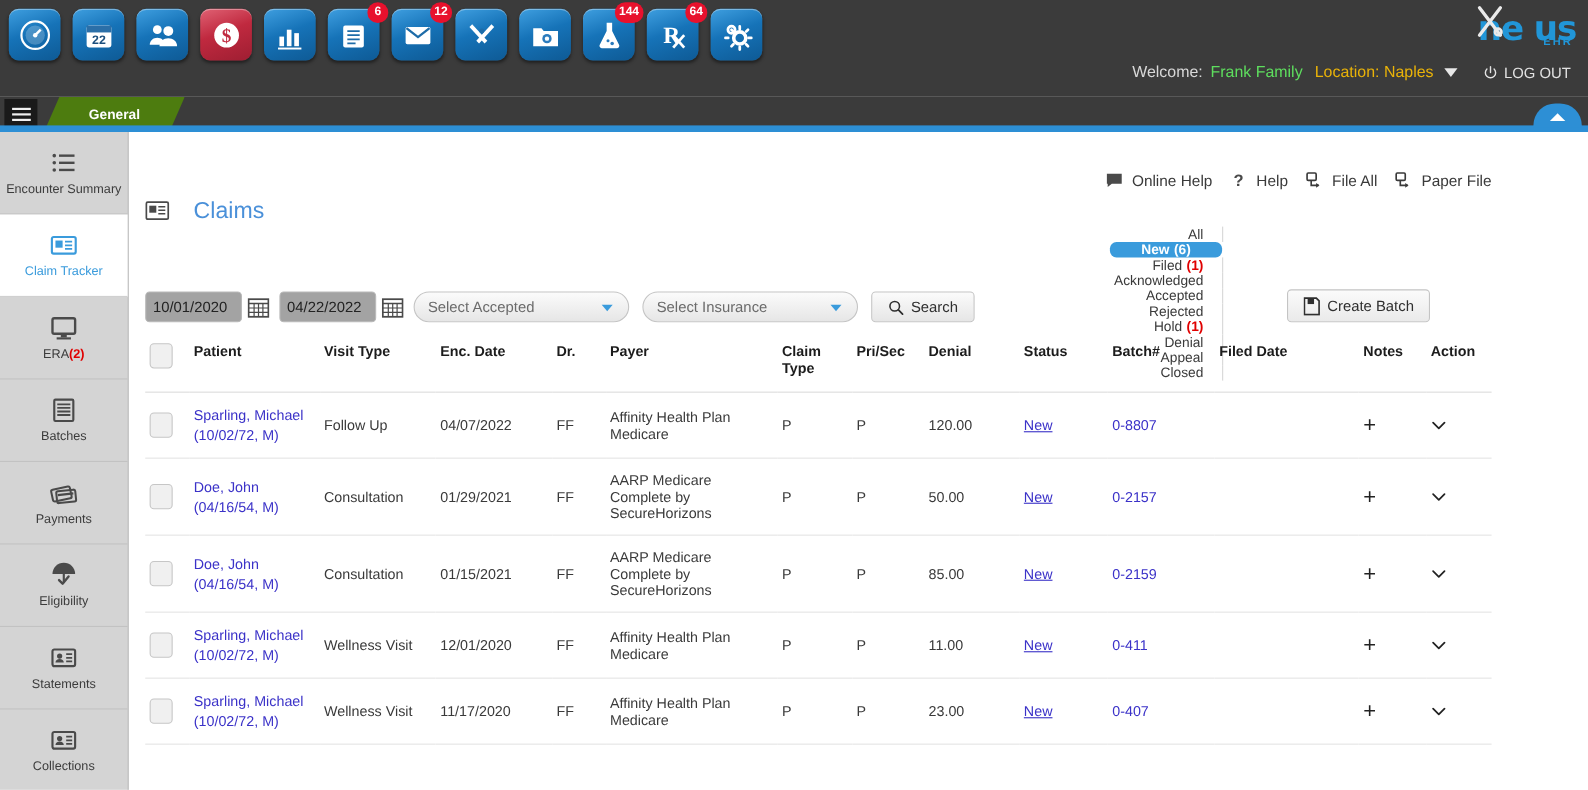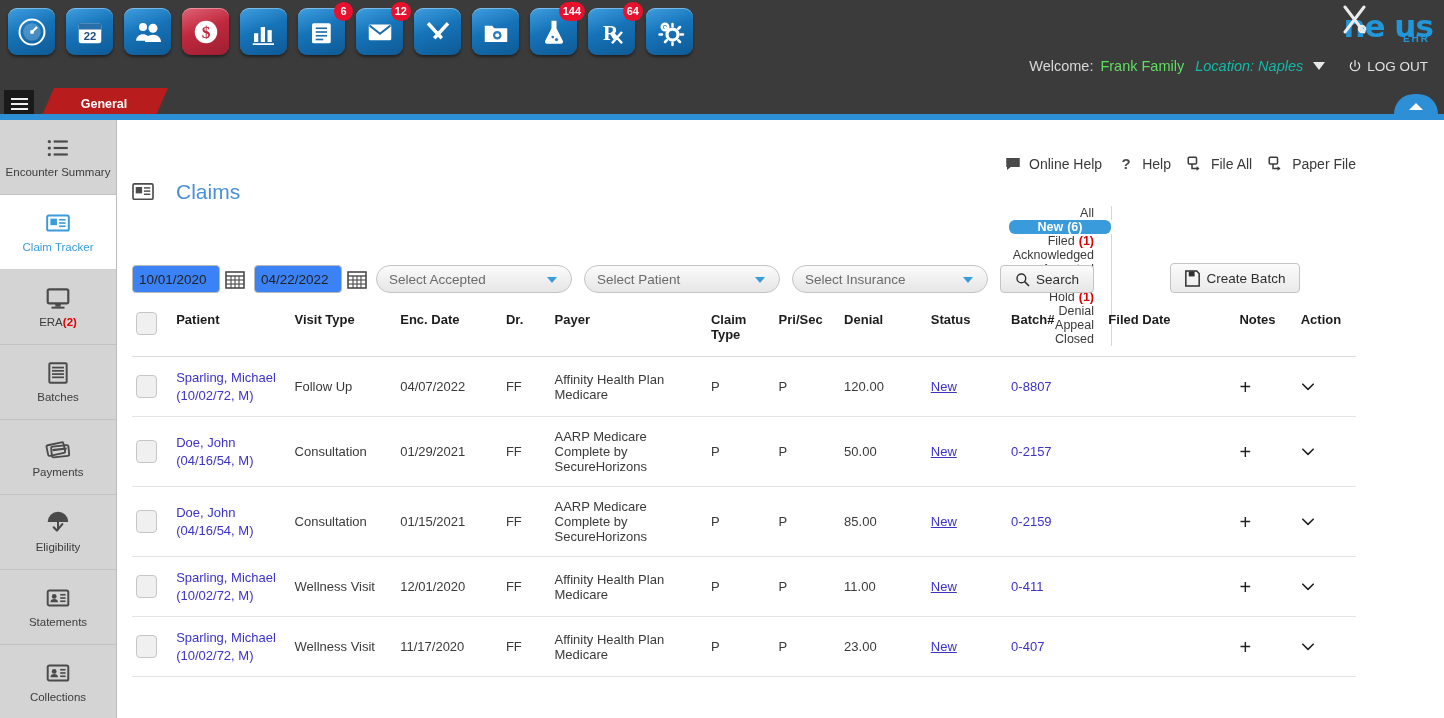--- a/index.html
+++ b/index.html
@@ -64,21 +64,21 @@
     width: 26px; height: 30px;
   }
 
   .welcome {
     position: absolute; right: 16px; top: 58px;
     display: flex; align-items: center; gap: 7px;
     font-size: 14.5px; color: #d8d8d8;
     white-space: nowrap;
   }
   .welcome .name { color: #5ede5e; }
-  .welcome .loc { color: #14b8a6; margin-left: 4px; font-style: italic; }
+  .welcome .loc { color: #eab308; margin-left: 4px; }
   .caret-dn {
     display: inline-block;
     border-left: 6px solid transparent; border-right: 6px solid transparent;
     border-top: 8px solid #e8e8e8; margin-left: 3px;
     cursor: pointer;
   }
   .logout {
     margin-left: 16px; display: flex; align-items: center; gap: 5px;
     color: #e2e2e2; font-size: 13.5px; cursor: pointer;
   }
@@ -94,21 +94,21 @@
     position: absolute; left: 4px; top: 2px;
     width: 30px; height: 28px;
     background: #1a1a1a;
     display: flex; flex-direction: column; justify-content: center;
     align-items: center; gap: 3px; cursor: pointer;
   }
   .hamburger i { display: block; width: 17px; height: 2px; background: #f0f0f0; }
   .gen-tab {
     position: absolute; left: 40px; top: 0;
     width: 128px; height: 32px;
-    background: #b91c1c;
+    background: #4d7c0f;
     color: #fff; font-size: 12.5px; font-weight: bold;
     display: flex; align-items: center; justify-content: center;
     clip-path: polygon(14px 0, 100% 0, calc(100% - 14px) 100%, 0 100%);
     cursor: pointer;
   }
   .blue-underline {
     position: absolute; left: 0; top: 114px; width: 1444px; height: 6px;
     background: #2d8fd5;
   }
   .collapse-tab {
@@ -191,21 +191,21 @@
 
   
   .filters {
     position: absolute; left: 14px; top: 143px;
     width: 1240px; height: 32px;
     display: flex; align-items: center; gap: 0;
   }
   .date-inp {
     width: 88px; height: 28px;
     border: 1px solid #b9b9b9; border-radius: 4px;
-    background: #3b82f6; font-size: 13.5px; color: #222;
+    background: #a3a3a3; font-size: 13.5px; color: #222;
     padding: 0 6px; font-family: "Liberation Sans", sans-serif;
   }
   .cal-btn {
     width: 20px; height: 20px; margin: 0 9px 0 5px; cursor: pointer;
   }
   .sel-box {
     position: relative;
     width: 196px; height: 28px;
     background: linear-gradient(180deg,#fbfbfb 0%, #e6e6e6 100%);
     border: 1px solid #c4c4c4; border-radius: 14px;
@@ -624,24 +624,20 @@
       <line x1="1" y1="7" x2="19" y2="7" stroke="#4a4a4a" stroke-width="1.4"></line>
       <line x1="6" y1="7" x2="6" y2="19" stroke="#4a4a4a" stroke-width="1.1"></line>
       <line x1="10" y1="7" x2="10" y2="19" stroke="#4a4a4a" stroke-width="1.1"></line>
       <line x1="14" y1="7" x2="14" y2="19" stroke="#4a4a4a" stroke-width="1.1"></line>
       <line x1="1" y1="11" x2="19" y2="11" stroke="#4a4a4a" stroke-width="1.1"></line>
       <line x1="1" y1="15" x2="19" y2="15" stroke="#4a4a4a" stroke-width="1.1"></line>
     </svg>
 
     <div class="sel-box">
       <span>Select Accepted</span>
-      <span class="arr"></span>
-    </div>
-    <div class="sel-box">
-      <span>Select Patient</span>
       <span class="arr"></span>
     </div>
     <div class="sel-box">
       <span>Select Insurance</span>
       <span class="arr"></span>
     </div>
 
     <div class="search-btn">
       <svg viewBox="0 0 20 20">
         <circle cx="8.5" cy="8.5" r="5.8" fill="none" stroke="#2f2f2f" stroke-width="1.9"></circle>

